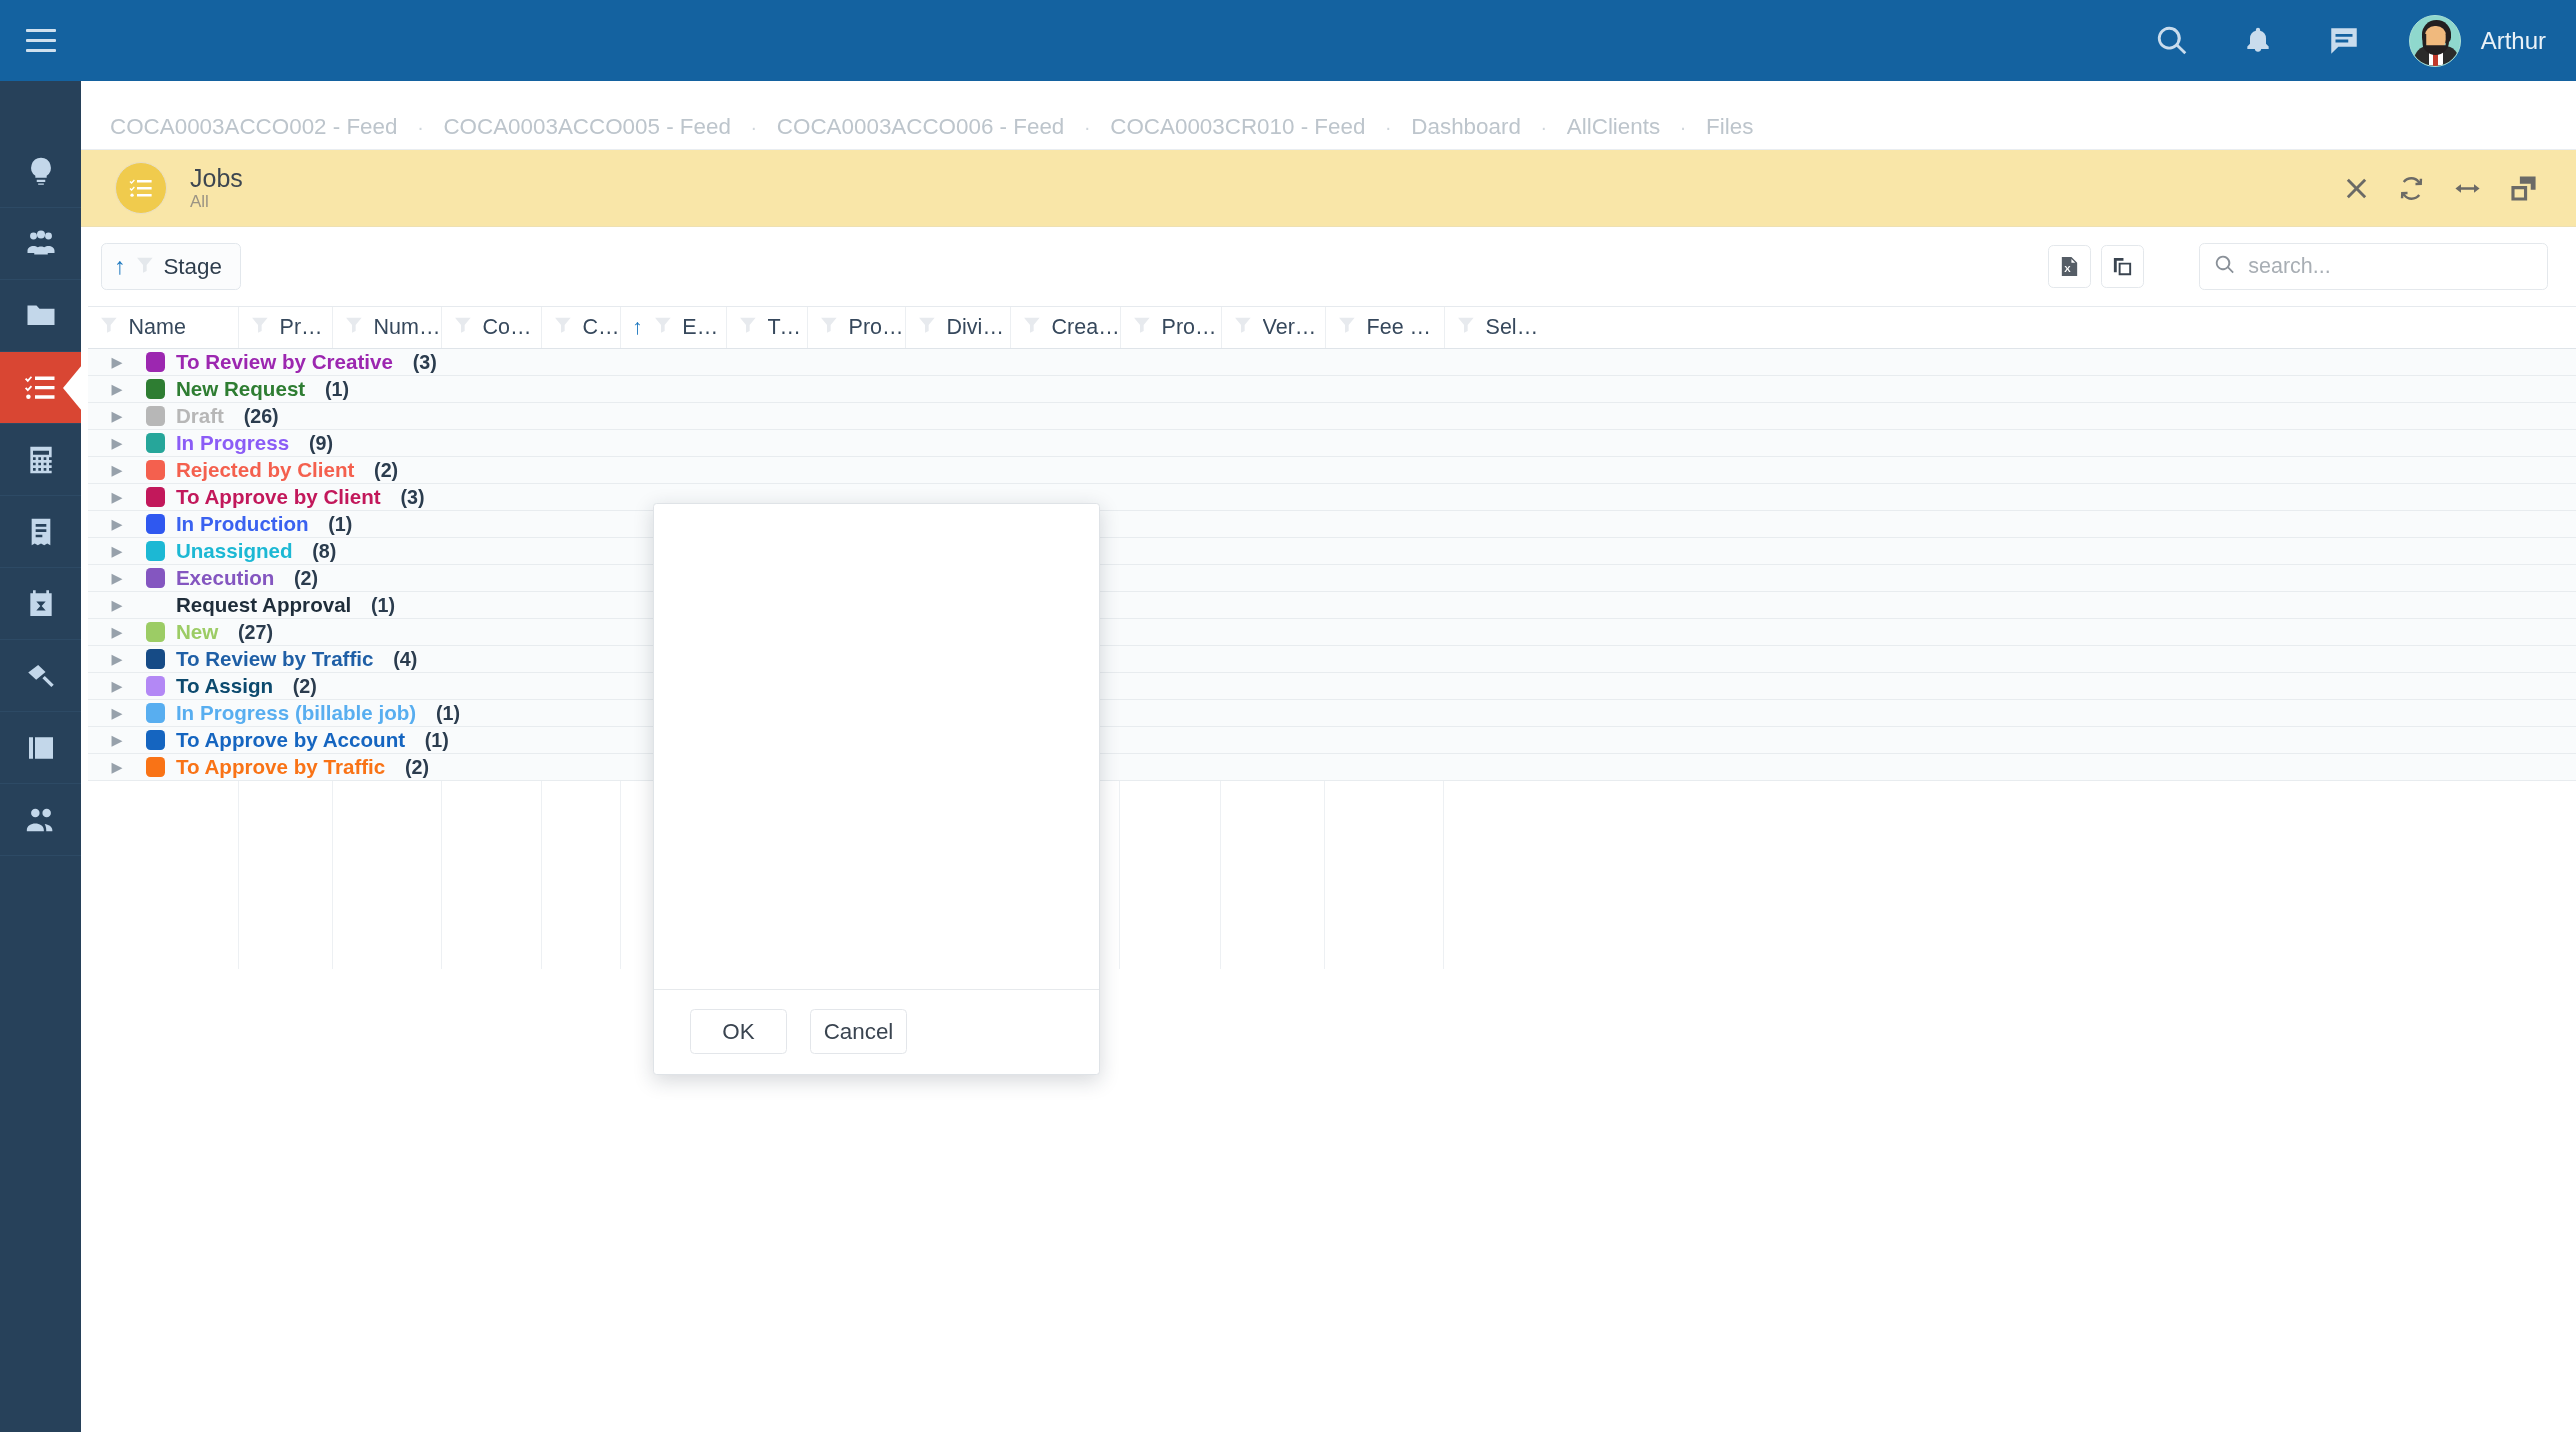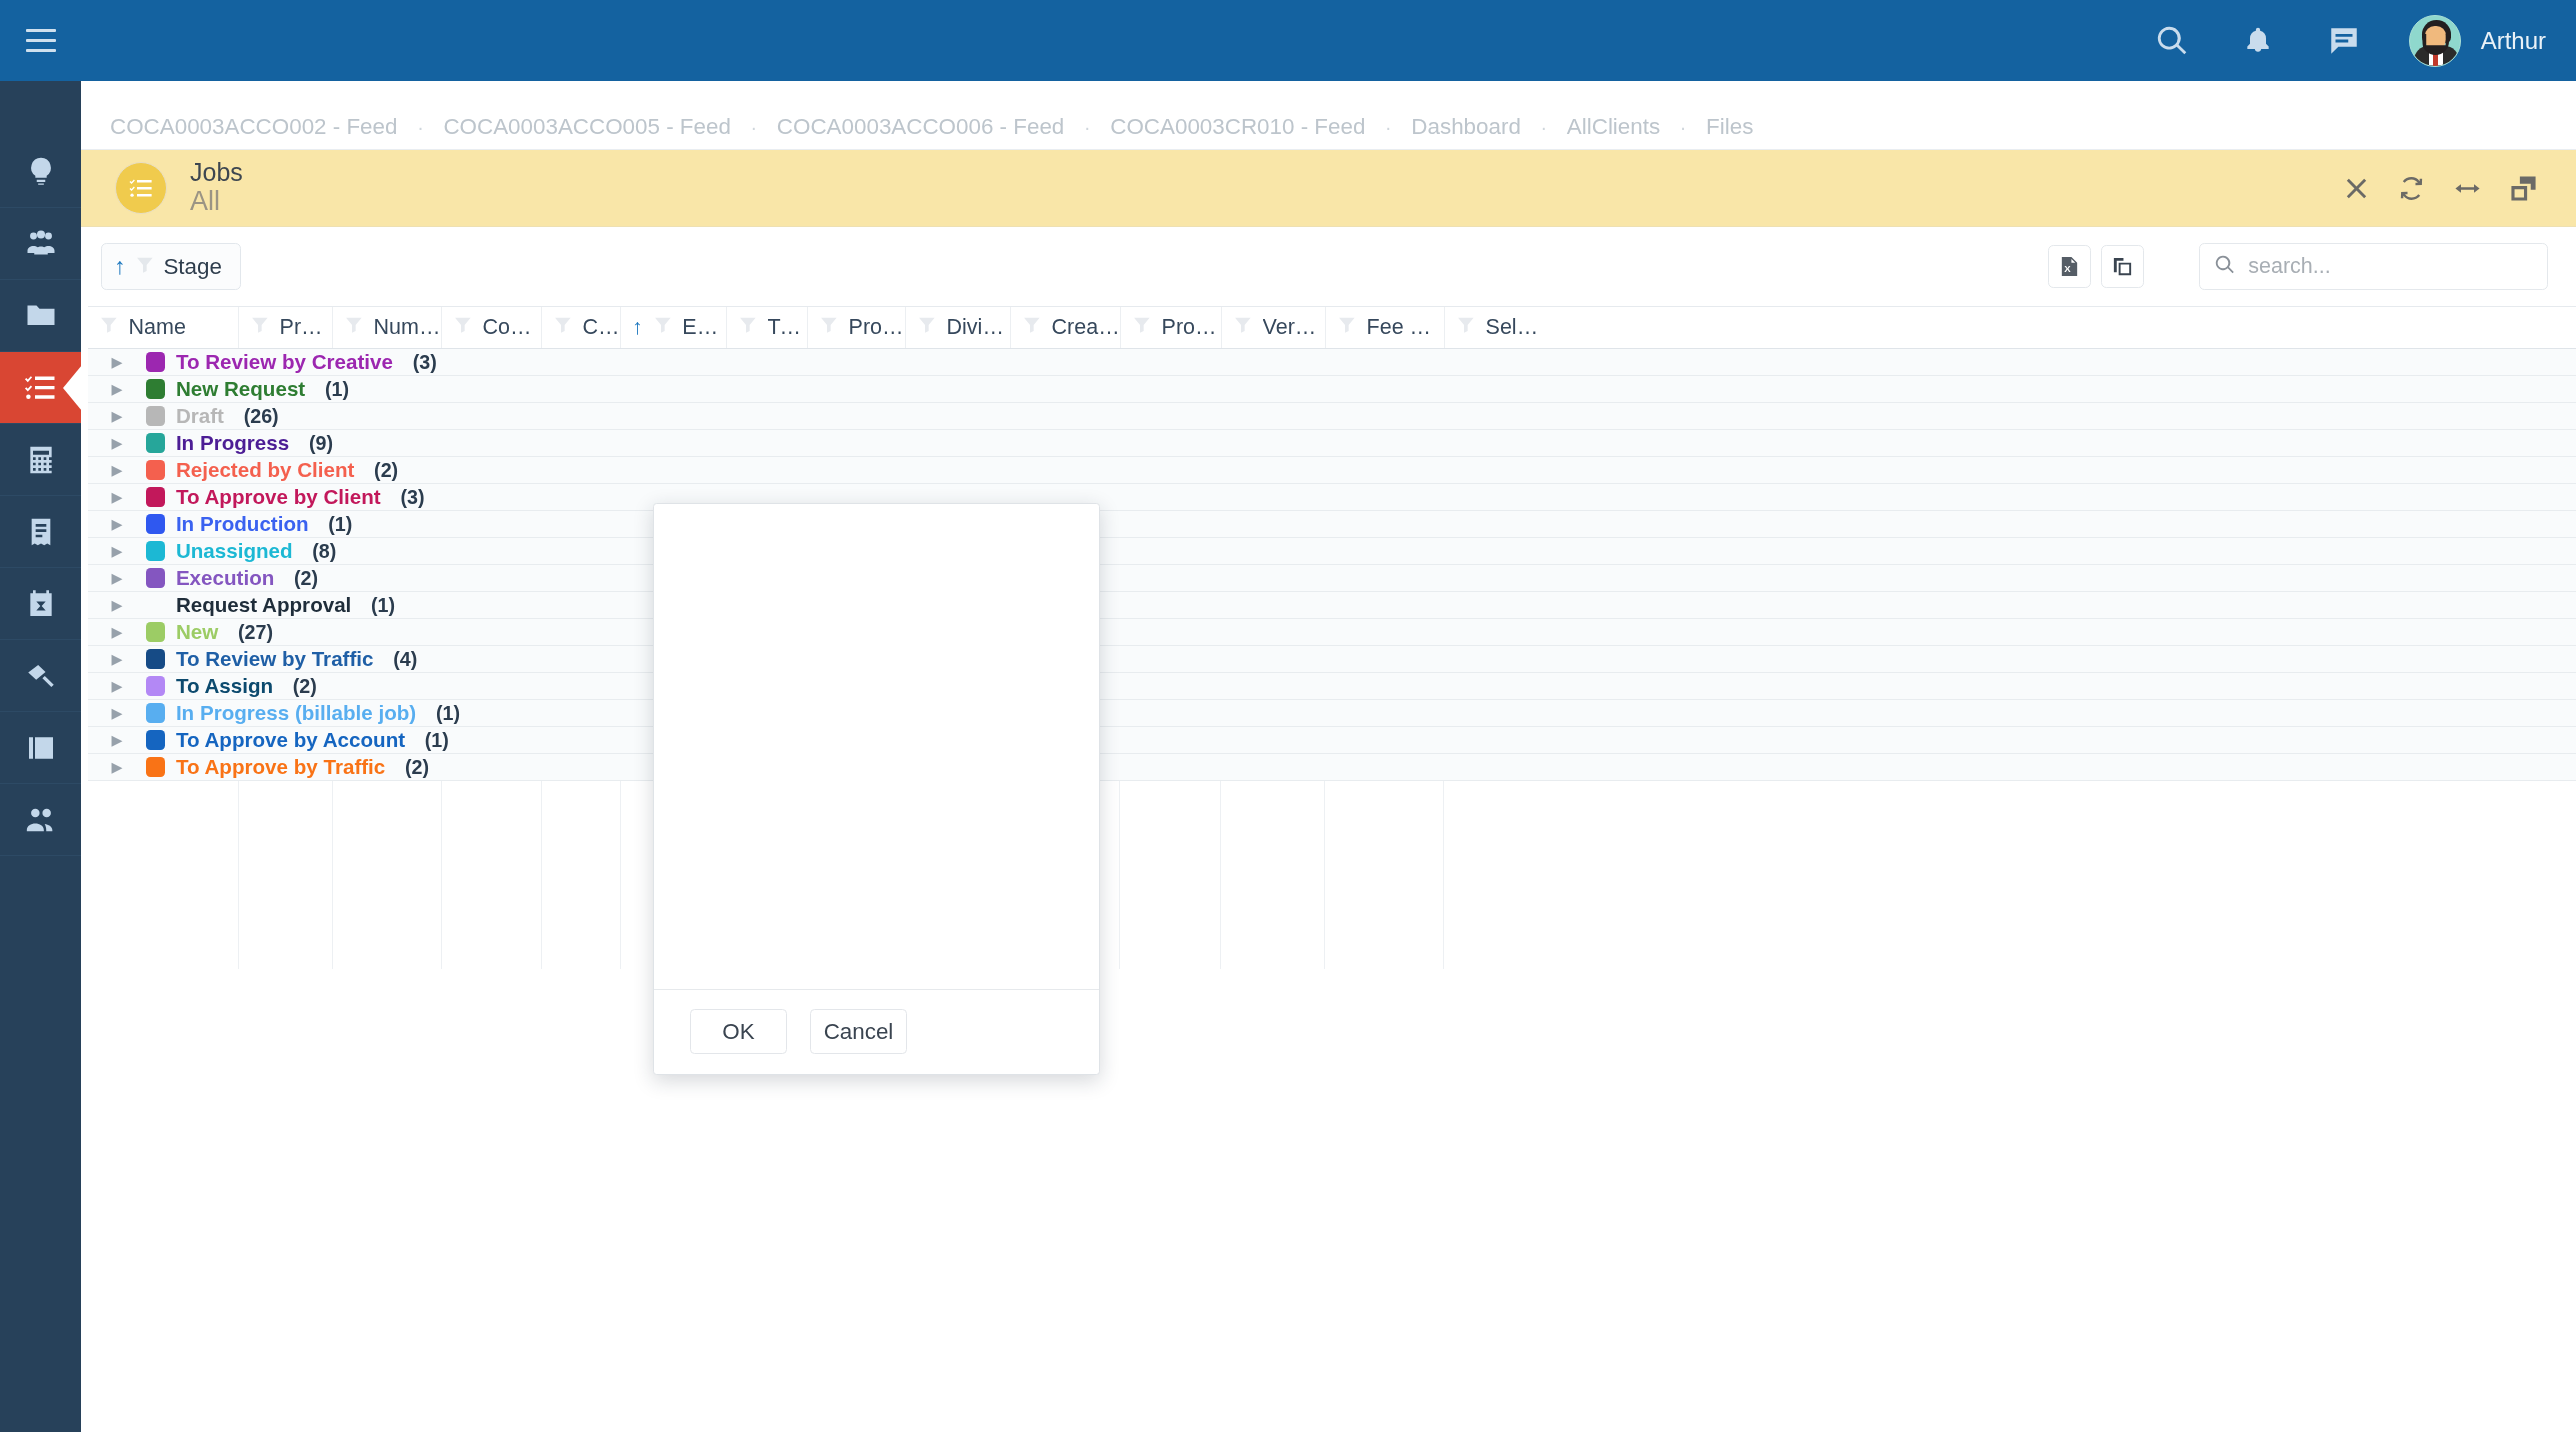--- a/index.html
+++ b/index.html
@@ -78,21 +78,21 @@
     padding: 0 27px 0 34px; border-bottom: 0.9px solid #eee0b2;
   }
   .job-badge {
     width: 52px; height: 52px; border-radius: 50%; background: #f0cb4d;
     display: flex; align-items: center; justify-content: center; margin-right: 23px;
     border: 0.9px solid #e8dfc5;
   }
   .job-badge svg { fill: #ffffff; }
   .ph-text { display: flex; flex-direction: column; justify-content: center; gap: 1.8px; }
   .ph-title { font-size: 25px; color: #3d4650; line-height: 1.05; }
-  .ph-sub { font-size: 27px; color: #9b9484; line-height: 1.1; }
+  .ph-sub { font-size: 17px; color: #9b9484; line-height: 1.1; }
   .ph-spacer { flex: 1; }
   .ph-icons { display: flex; align-items: center; gap: 27px; padding-right: 12.5px; }
   .ph-icon { cursor: pointer; display: flex; align-items: center; justify-content: center; }
   .ph-icon svg { fill: #6b6a66; }
 
   
   .toolbar { height: 79px; display: flex; align-items: center; padding: 0 29px 0 19.7px; }
   .stage-chip {
     height: 47px; border: 0.9px solid #e2e7ec; border-radius: 5.4px; background: #fbfcfd;
     display: flex; align-items: center; padding: 0 18px 0 12.5px; gap: 9px; cursor: pointer;
@@ -475,21 +475,21 @@
               <span class="swatch" style="background:#b7b7b7"></span>
             </span>
             <span class="gname" style="color:#b7b7b7">Draft</span>
             <span class="gcount">(26)</span>
           </div>
           <div class="grow">
             <span class="twisty">▶</span>
             <span class="swatch-slot">
               <span class="swatch" style="background:#26a69a"></span>
             </span>
-            <span class="gname" style="color:#4c1d95">In Progress</span>
+            <span class="gname" style="color:#8b5cf6">In Progress</span>
             <span class="gcount">(9)</span>
           </div>
           <div class="grow">
             <span class="twisty">▶</span>
             <span class="swatch-slot">
               <span class="swatch" style="background:#f4604e"></span>
             </span>
             <span class="gname" style="color:#f4604e">Rejected by Client</span>
             <span class="gcount">(2)</span>
           </div>

